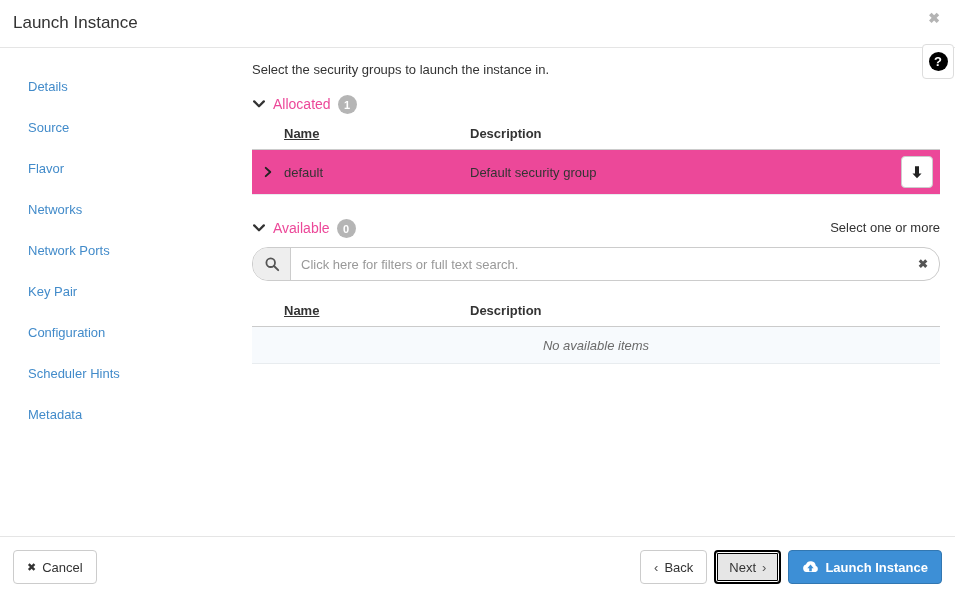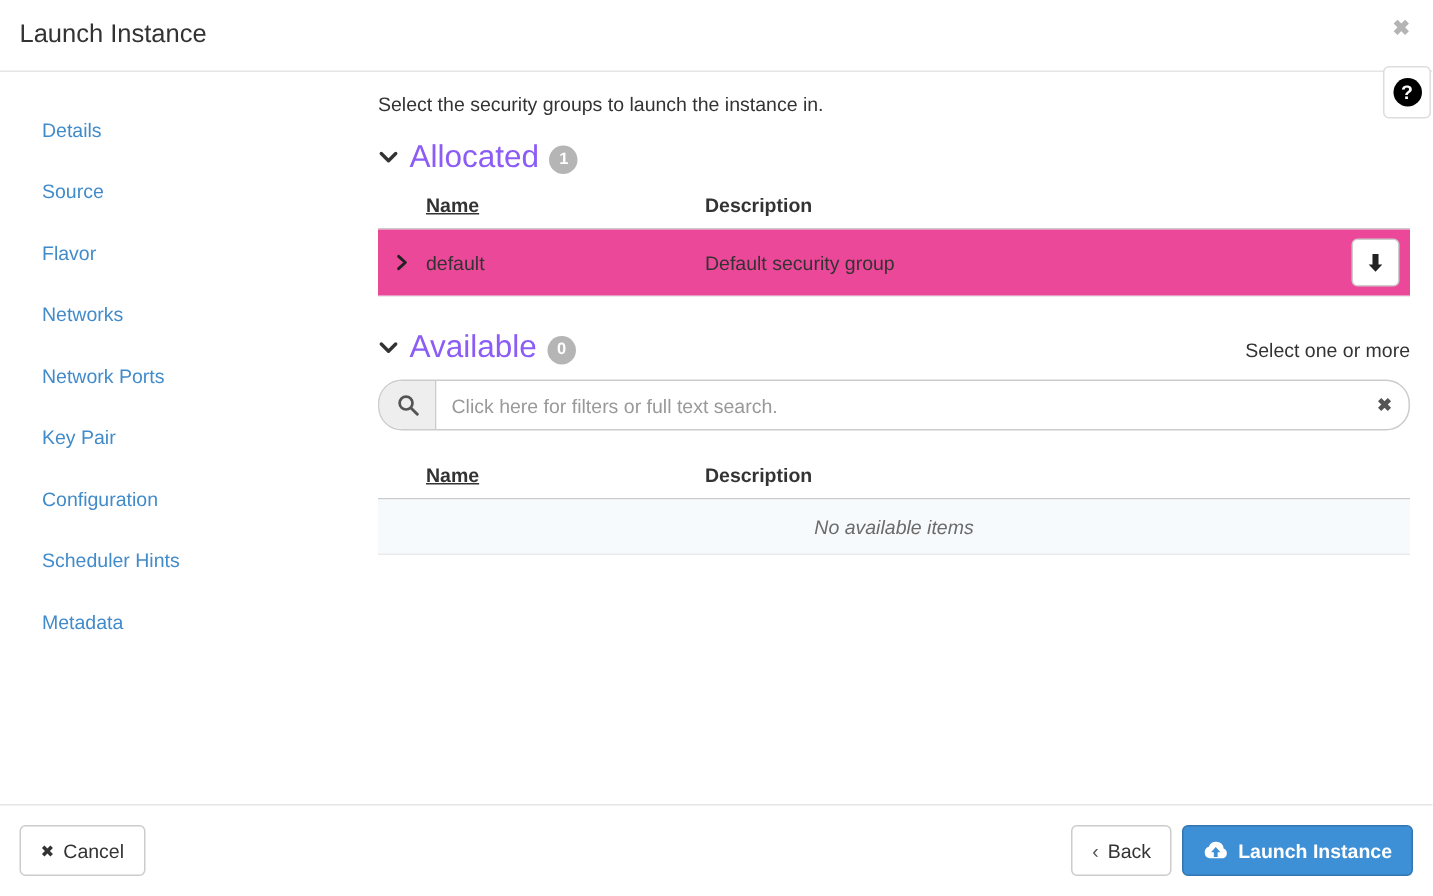--- a/index.html
+++ b/index.html
@@ -25,21 +25,21 @@
   
   .nav-item { height:36px; margin-bottom:5px; display:flex; align-items:center;
               padding-left:16px; border-radius:4px; color:#428bca; cursor:pointer;text-align:right; }
   .nav-item.active { background:#4a90d2; color:#fff; }
 
   
   .intro { margin:2px 0 16px; color:#333; }
 
   .section-head { display:flex; align-items:center; margin-bottom:4px; }
   .section-head .chev { margin-right:7px; display:flex; }
-  .section-title { font-size:21px; color:#8b5cf6; }
+  .section-title { font-size:14px; color:#ec4899; }
   .badge { width:19px; height:19px; border-radius:50%; background:#b5b5b5; color:#fff;
            font-size:11px; font-weight:bold; display:flex; align-items:center;
            justify-content:center; margin-left:7px; margin-top:2px; }
   .avail-head { display:flex; align-items:flex-end; justify-content:space-between; margin-top:22px; }
   .hint { color:#333; padding-bottom:3px; }
 
   .tbl-head { display:grid; grid-template-columns:32px 186px 1fr 46px; align-items:center;
               height:32px; border-bottom:1px solid #cbcbcb; font-weight:bold; color:#333; }
   .tbl-head .col-name { grid-column:2;text-decoration:underline; }
   .tbl-head .col-desc { grid-column:3; }
@@ -201,20 +201,24 @@
 <div class="modal-footer">
   <button class="btn btn-default btn-cancel">
     <span style="font-size:11px;">✖</span>
     <span>Cancel</span>
   </button>
   <div class="footer-right">
     <button class="btn btn-default">
       <span class="chev-dim">‹</span>
       <span>Back</span>
     </button>
+    <button class="btn btn-next">
+      <span>Next</span>
+      <span class="chev-dim">›</span>
+    </button>
     <button class="btn btn-launch">
       <svg width="17" height="14" viewBox="0 0 20 16">
           <path fill="#fff" d="M16.2 6.5A6 6 0 0 0 4.6 5.1 4.6 4.6 0 0 0 5 14h11a4 4 0 0 0 .2-7.5z"></path>
           <path fill="#3d8fd6" d="M10 5.2l3.7 4.2h-2.2V13H8.5V9.4H6.3z"></path>
         </svg>
       <span>Launch Instance</span>
     </button>
   </div>
 </div>
 

